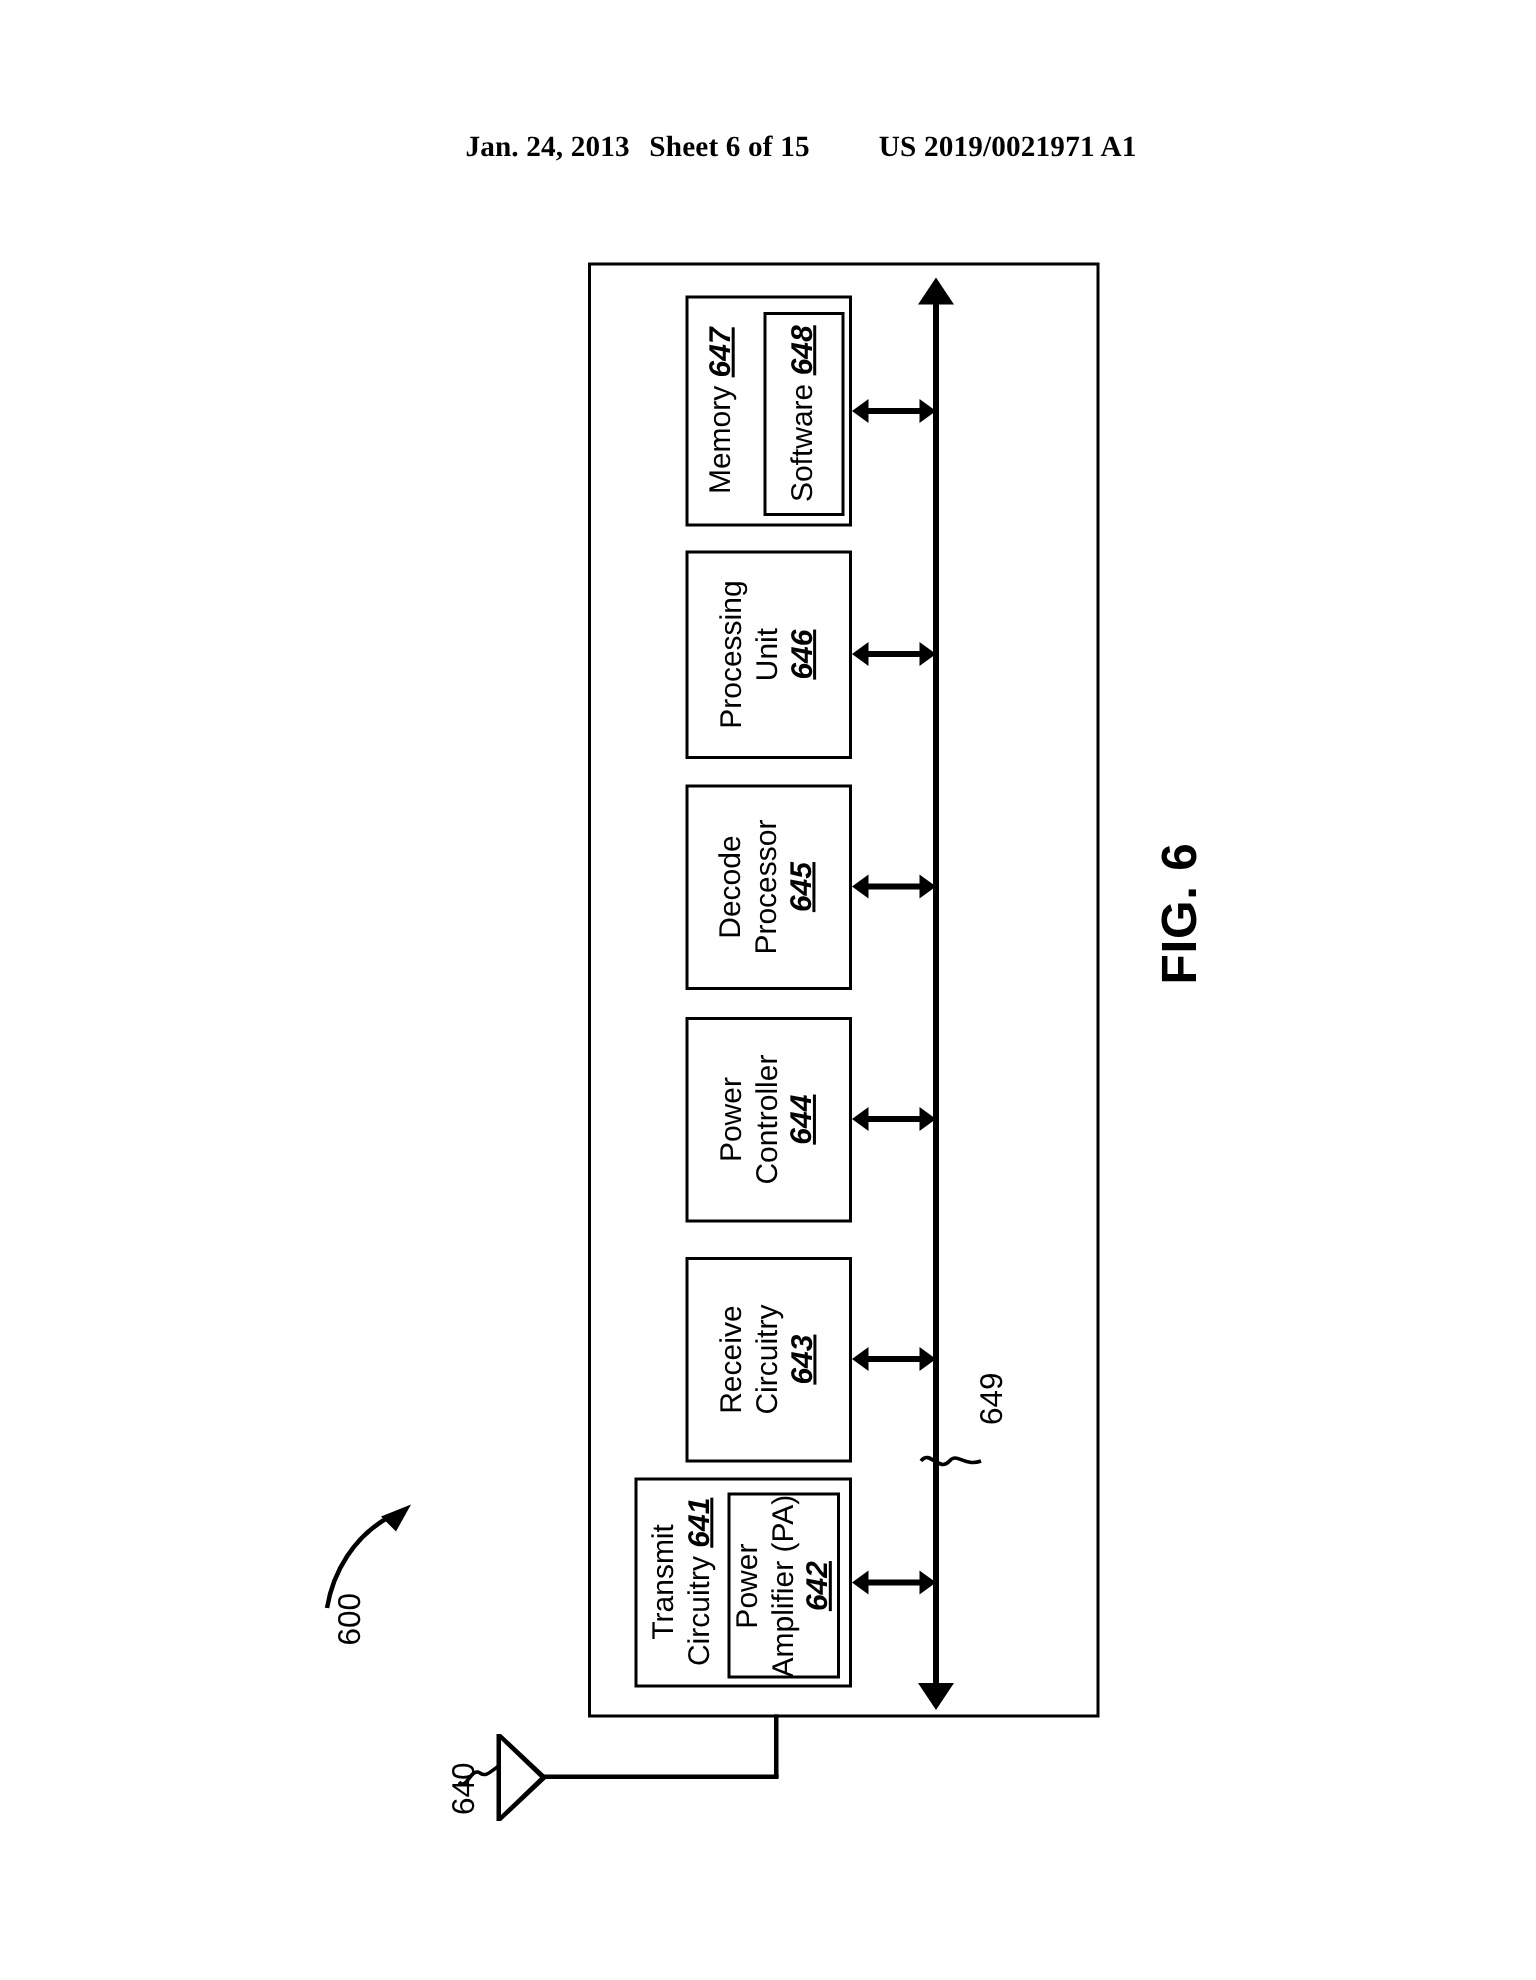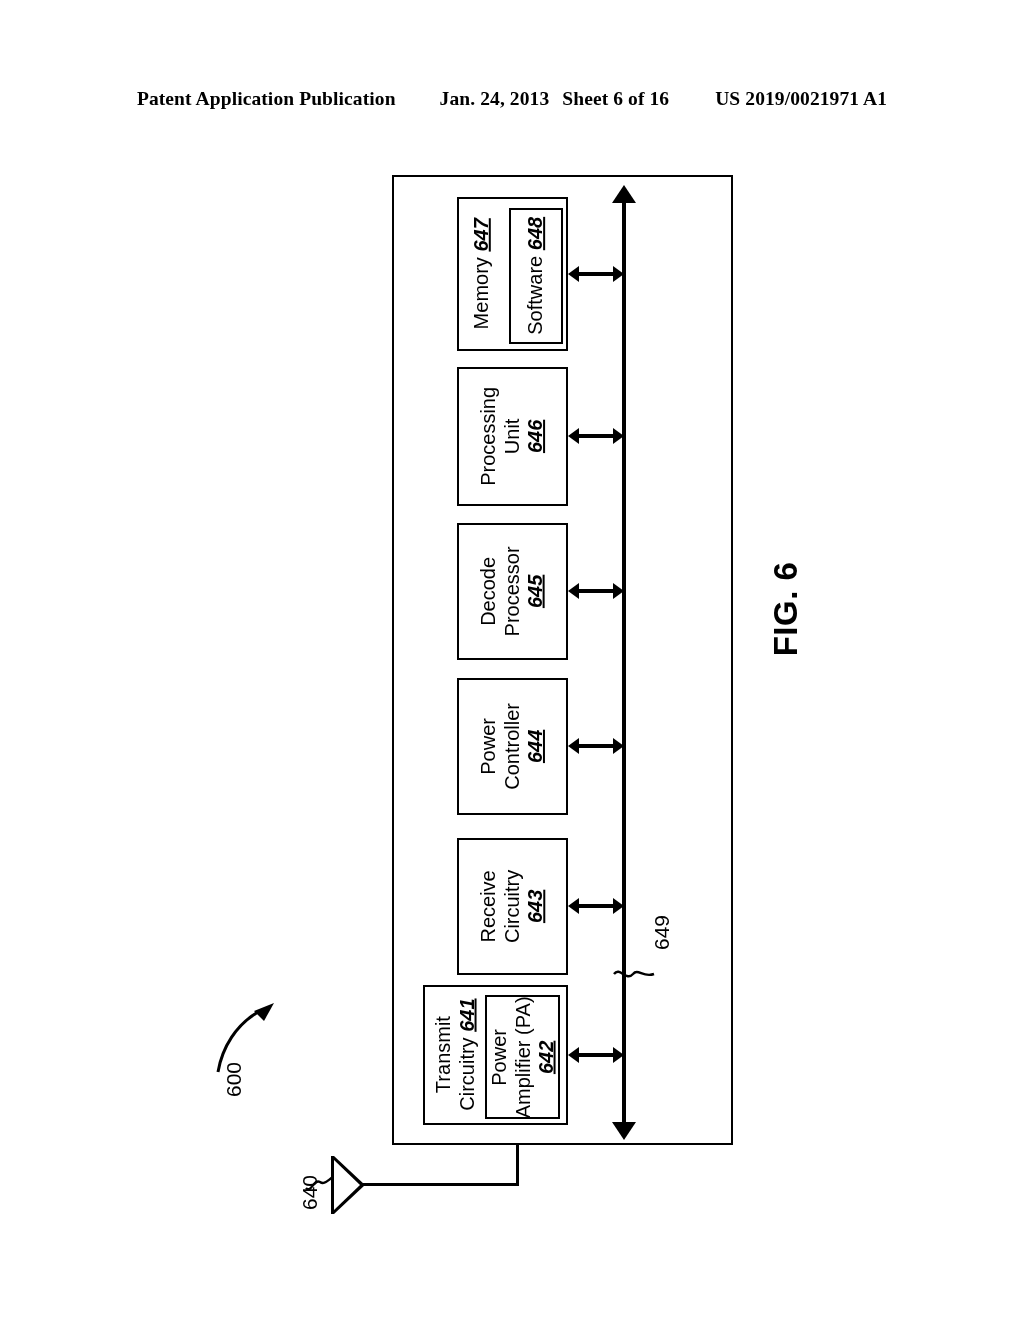--- a/index.html
+++ b/index.html
@@ -301,23 +301,22 @@
     left: 212px;
     top: 1000px;
     width: 110px;
     height: 75px;
   }
 </style>
 </head>
 <body>
 
 <div class="page-header">
-  <span class="hdr-pub">Patent Application Publication</span>
   <span class="hdr-date">Jan. 24, 2013</span>
-  <span class="hdr-sheet">Sheet 6 of 16</span>
+  <span class="hdr-sheet">Sheet 6 of 15</span>
   <span class="hdr-patno">US 2019/0021971 A1</span>
 </div>
 
 <div class="fig-caption">FIG. 6</div>
 
 <div class="device-box"></div>
 
 <div class="bus-arrow-up"></div>
 <div class="bus-line"></div>
 <div class="bus-arrow-down"></div>

